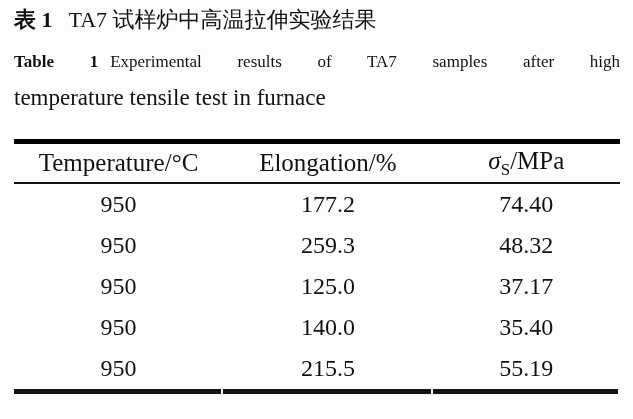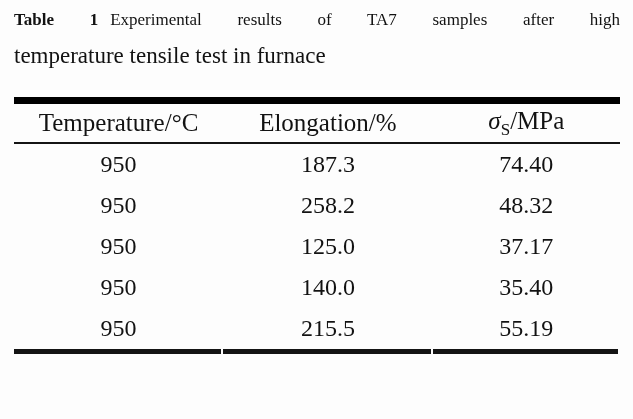--- a/index.html
+++ b/index.html
@@ -42,21 +42,21 @@
   }
   .title-en-line2 {
     font-size: 23px;
     line-height: 36px;
     margin-bottom: 20px;
   }
   table.results {
     width: 606px;
     border-collapse: collapse;
     table-layout: fixed;
-    border-top: 7px solid #000000;
+    border-top: 5px solid #000000;
     margin-top: 23px;
   }
   table.results thead tr {
     border-bottom: 2px solid #141414;
   }
   table.results th {
     font-weight: normal;
     font-size: 25px;
     height: 38px;
     text-align: center;
@@ -91,20 +91,23 @@
   }
   .seg-1 { width: 207px; }
   .seg-2 { width: 208px; }
   .seg-3 { width: 185px; }
 </style>
 </head>
 <body>
 
 <div class="page">
 
+  <div class="title-cn">
+    <span class="cap-label">表 1</span><span>TA7 试样炉中高温拉伸实验结果</span>
+  </div>
 
   <div class="title-en-line1">
     <span class="cap-label">Table 1</span><span>Experimental results of TA7 samples after high</span>
   </div>
 
   <div class="title-en-line2">temperature tensile test in furnace</div>
 
   <table class="results">
     <colgroup>
       <col class="col-temp">
@@ -114,26 +117,26 @@
     <thead>
       <tr>
         <th>Temperature/°C</th>
         <th>Elongation/%</th>
         <th><span class="sigma-sym">σ</span><sub class="sigma-sub">S</sub><span>/MPa</span></th>
       </tr>
     </thead>
     <tbody>
       <tr>
         <td>950</td>
-        <td>187.3</td>
+        <td>177.2</td>
         <td>74.40</td>
       </tr>
       <tr>
         <td>950</td>
-        <td>258.2</td>
+        <td>259.3</td>
         <td>48.32</td>
       </tr>
       <tr>
         <td>950</td>
         <td>125.0</td>
         <td>37.17</td>
       </tr>
       <tr>
         <td>950</td>
         <td>140.0</td>

